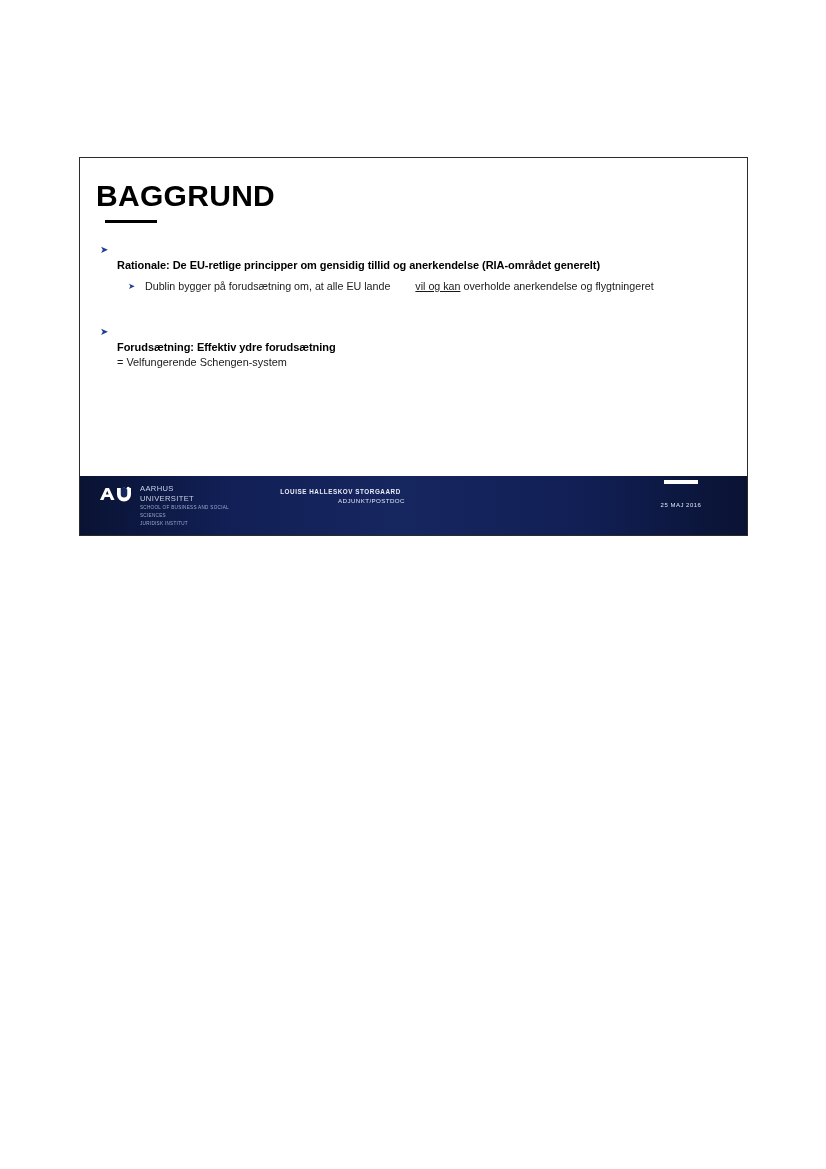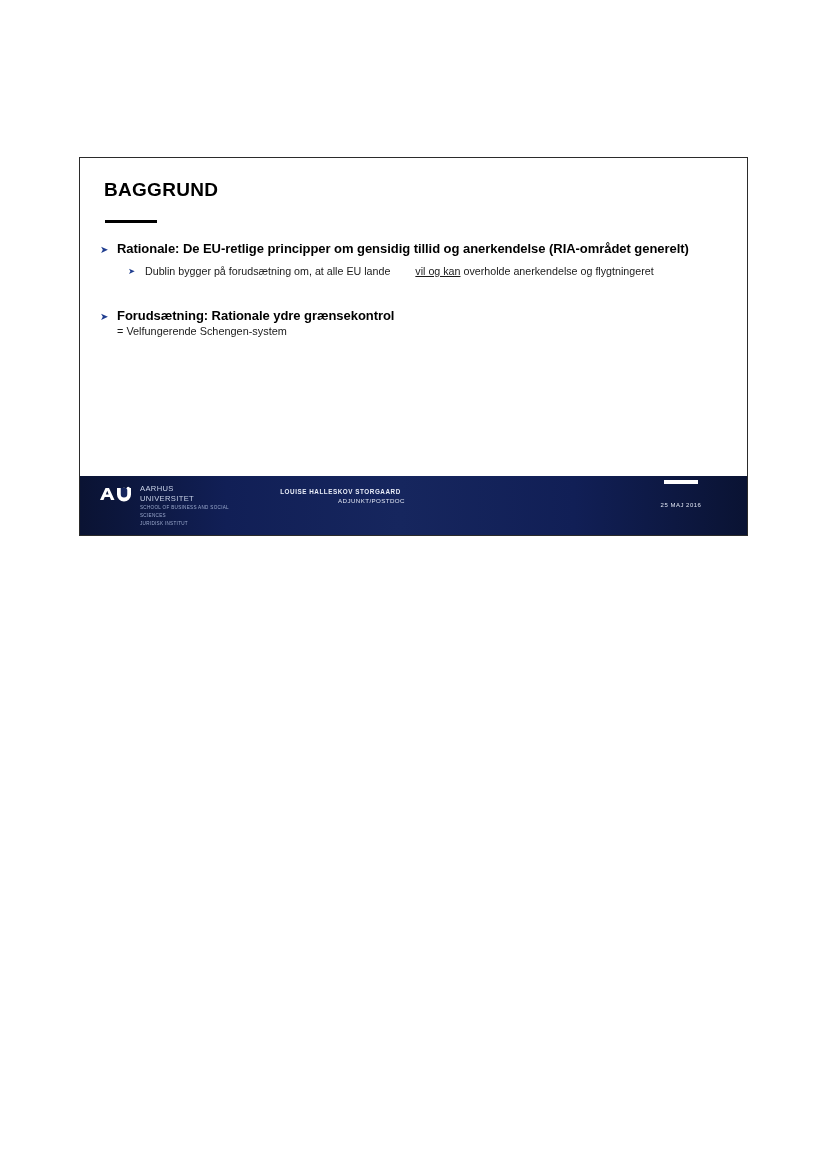--- a/index.html
+++ b/index.html
@@ -33,23 +33,23 @@
     left: 0;
     top: 0;
     right: 0;
     bottom: 59px;
     background: #ffffff;
   }
 
   
   .title {
     position: absolute;
-    left: 24px;
+    left: 16px;
     top: 22px;
-    font-size: 19px;
+    font-size: 30px;
     font-weight: bold;
     letter-spacing: 0.3px;
     color: #000000;
     line-height: 1.05;
   }
   .title-rule {
     position: absolute;
     left: 25px;
     top: 62px;
     width: 52px;
@@ -78,25 +78,26 @@
   }
 
   
   .lvl1 { margin-bottom: 0; }
   .lvl1 .chev {
     font-size: 10px;
     width: 17px;
     padding-top: 4px;
   }
   .lvl1 .txt {
-    font-size: 13px;
+    font-size: 11px;
     font-weight: bold;
     color: #000000;
     line-height: 1.27;
     letter-spacing: -0.05px;
+    margin-top: 18px;
   }
 
   
   .lvl2 {
     margin-top: 6px;
     padding-left: 28px;
   }
   .lvl2 .chev {
     font-size: 8.5px;
     width: 17px;
@@ -230,21 +231,21 @@
 
       <div class="bullet-row lvl2">
         <span class="chev">➤</span>
         <span class="txt"><span>Dublin bygger på forudsætning om, at alle EU lande </span><u>vil og kan</u><span> overholde anerkendelse og flygtningeret</span></span>
       </div>
 
       <div class="gap"></div>
 
       <div class="bullet-row lvl1">
         <span class="chev">➤</span>
-        <span class="txt">Forudsætning: Rationale ydre grænsekontrol</span>
+        <span class="txt">Forudsætning: Effektiv ydre forudsætning</span>
       </div>
 
       <div class="plain-sub">= Velfungerende  Schengen-system</div>
 
     </div>
   </div>
 
   <div class="footer">
 
     <div class="footer-left">

